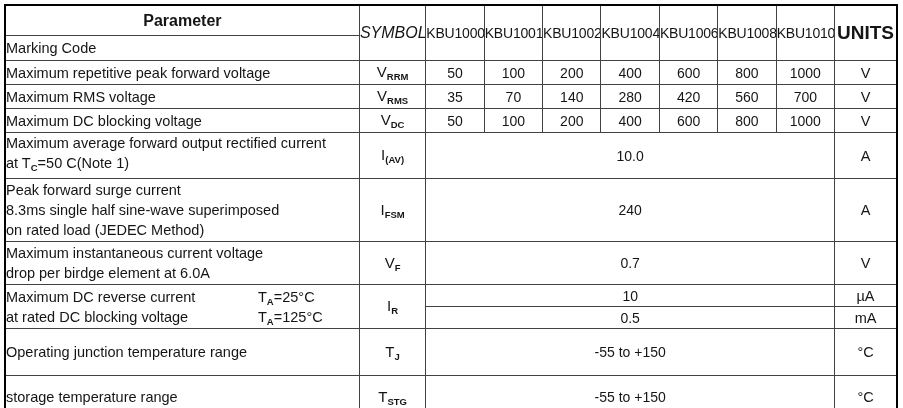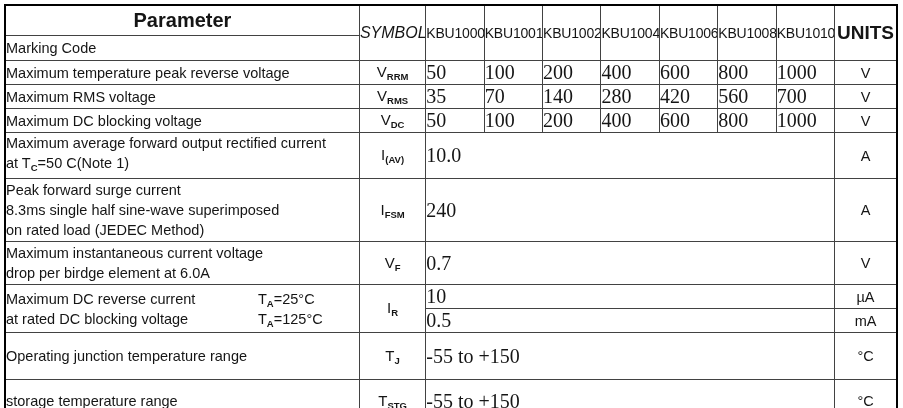--- a/index.html
+++ b/index.html
@@ -19,33 +19,33 @@
     border:2px solid #000;
   }
   table.spec td{
     border:1px solid #424242;
     padding:0;
     overflow:hidden;
     vertical-align:middle;
     background:#fff;
   }
   
-  .head-param{ font-weight:bold; font-size:20px; text-align:center; }
+  .head-param{ font-weight:bold; font-size:16px; text-align:center; }
   .head-symbols{ font-style:italic; font-size:16px; text-align:center; }
   .head-model{ font-size:14px; text-align:right; letter-spacing:-0.2px; }
   .head-units{ font-weight:bold; font-size:19px; text-align:center; }
   .marking{ font-size:14.5px; padding:0 5px;margin-top:35px; }
   
   .p-cell{ font-size:14.5px; padding:0 5px; }
   .p-cell .pline{ line-height:20px; white-space:nowrap; }
   .p-cell .pline.rel{ position:relative; }
   .cond{ position:absolute; left:252px; top:0; }
   .sym-cell{ text-align:center; font-size:15px; white-space:nowrap; }
   .sb{ font-weight:bold; font-size:9.5px; vertical-align:-3px; letter-spacing:0; }
-  .v-cell{ font-size:20px;font-family:Liberation Serif, serif; }
+  .v-cell{ text-align:center; font-size:14px; }
   .u-cell{ text-align:center; font-size:14.5px; }
   
   tr.rh1  > td{ height:29px; }
   tr.rh2  > td{ height:24px; }
   tr.rv   > td{ height:23px; }
   tr.riav > td{ height:43px; }
   tr.rifsm> td{ height:62px; }
   tr.rvf  > td{ height:42px; }
   tr.rir  > td{ height:21px; }
   tr.rtj  > td{ height:46px; }
@@ -80,21 +80,21 @@
     <td class="head-model" rowspan="2">KBU1006</td>
     <td class="head-model" rowspan="2">KBU1008</td>
     <td class="head-model" rowspan="2">KBU1010</td>
     <td class="head-units" rowspan="2">UNITS</td>
   </tr>
   <tr class="rh2">
     <td class="marking">Marking Code</td>
   </tr>
 
   <tr class="rv">
-    <td class="p-cell">Maximum temperature peak reverse voltage</td>
+    <td class="p-cell">Maximum repetitive peak forward voltage</td>
     <td class="sym-cell"><span>V</span><span class="sb">RRM</span></td>
     <td class="v-cell">50</td>
     <td class="v-cell">100</td>
     <td class="v-cell">200</td>
     <td class="v-cell">400</td>
     <td class="v-cell">600</td>
     <td class="v-cell">800</td>
     <td class="v-cell">1000</td>
     <td class="u-cell">V</td>
   </tr>

